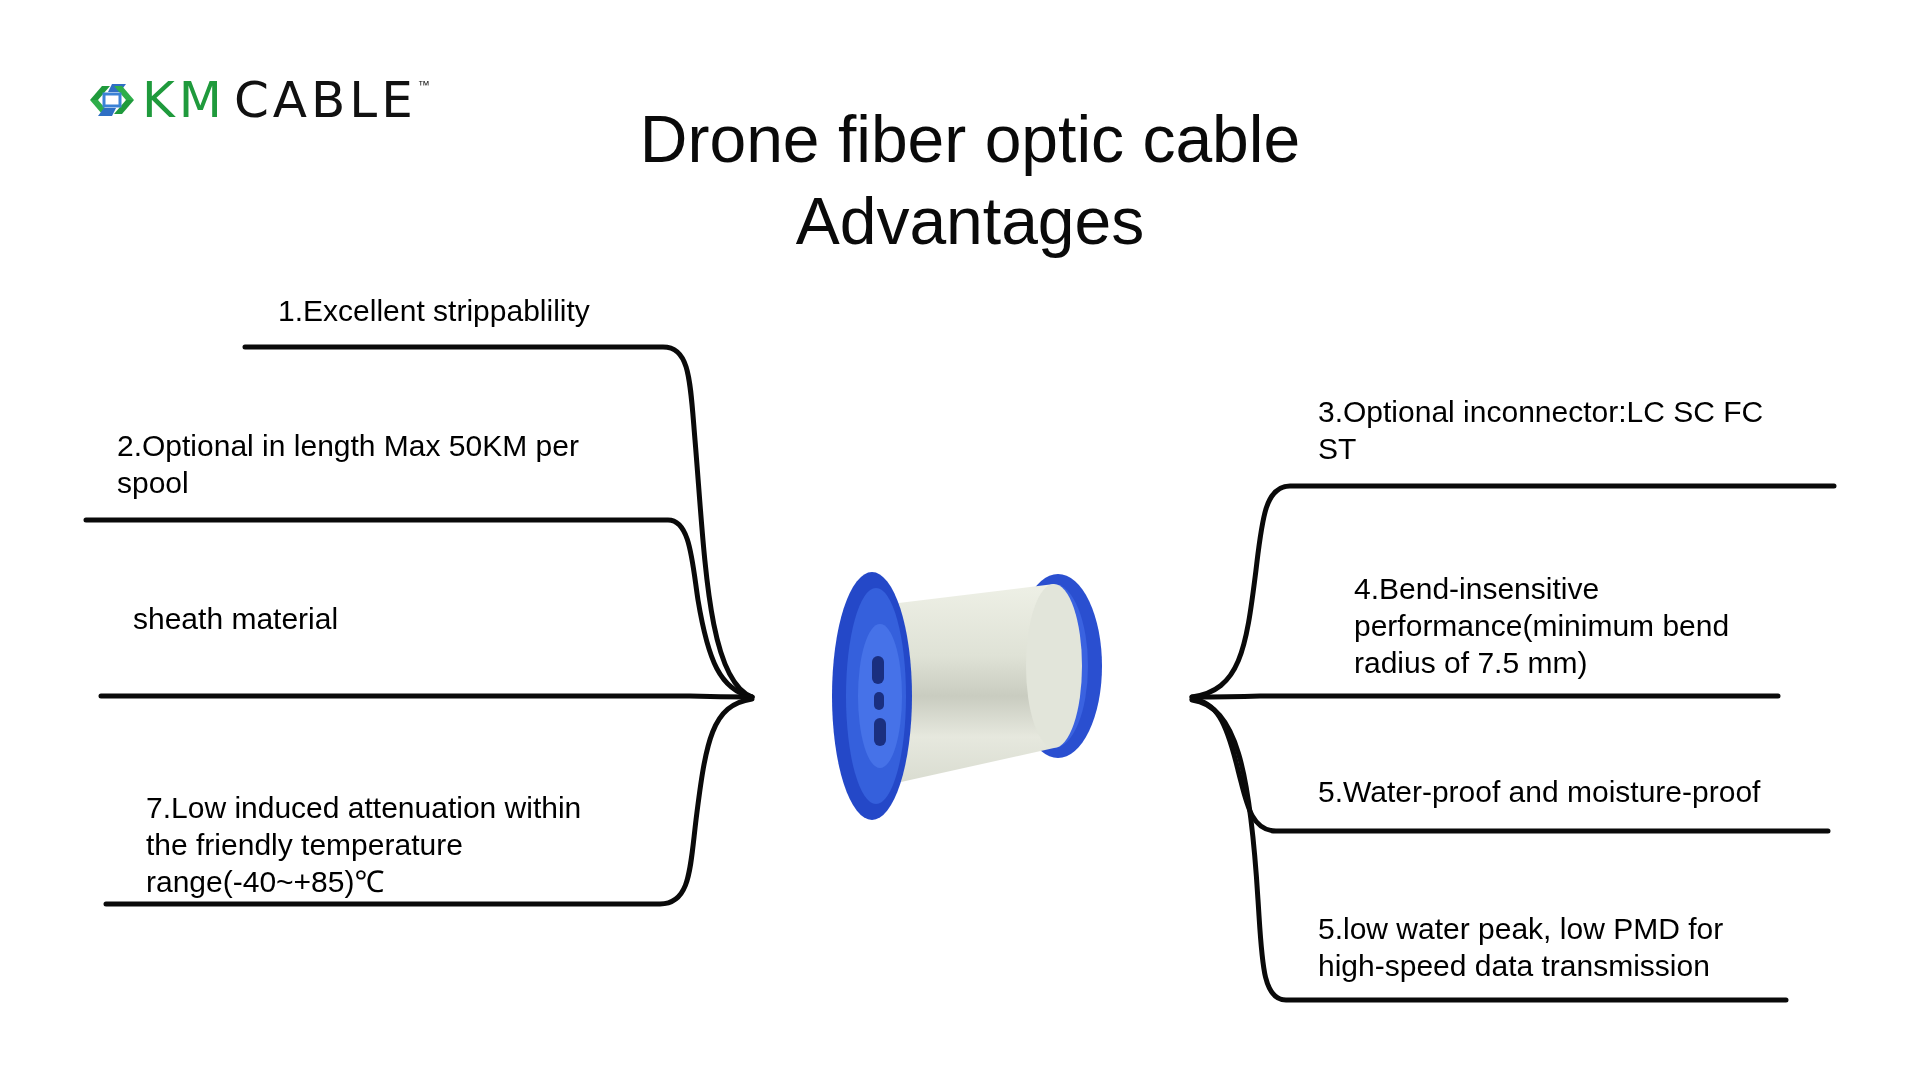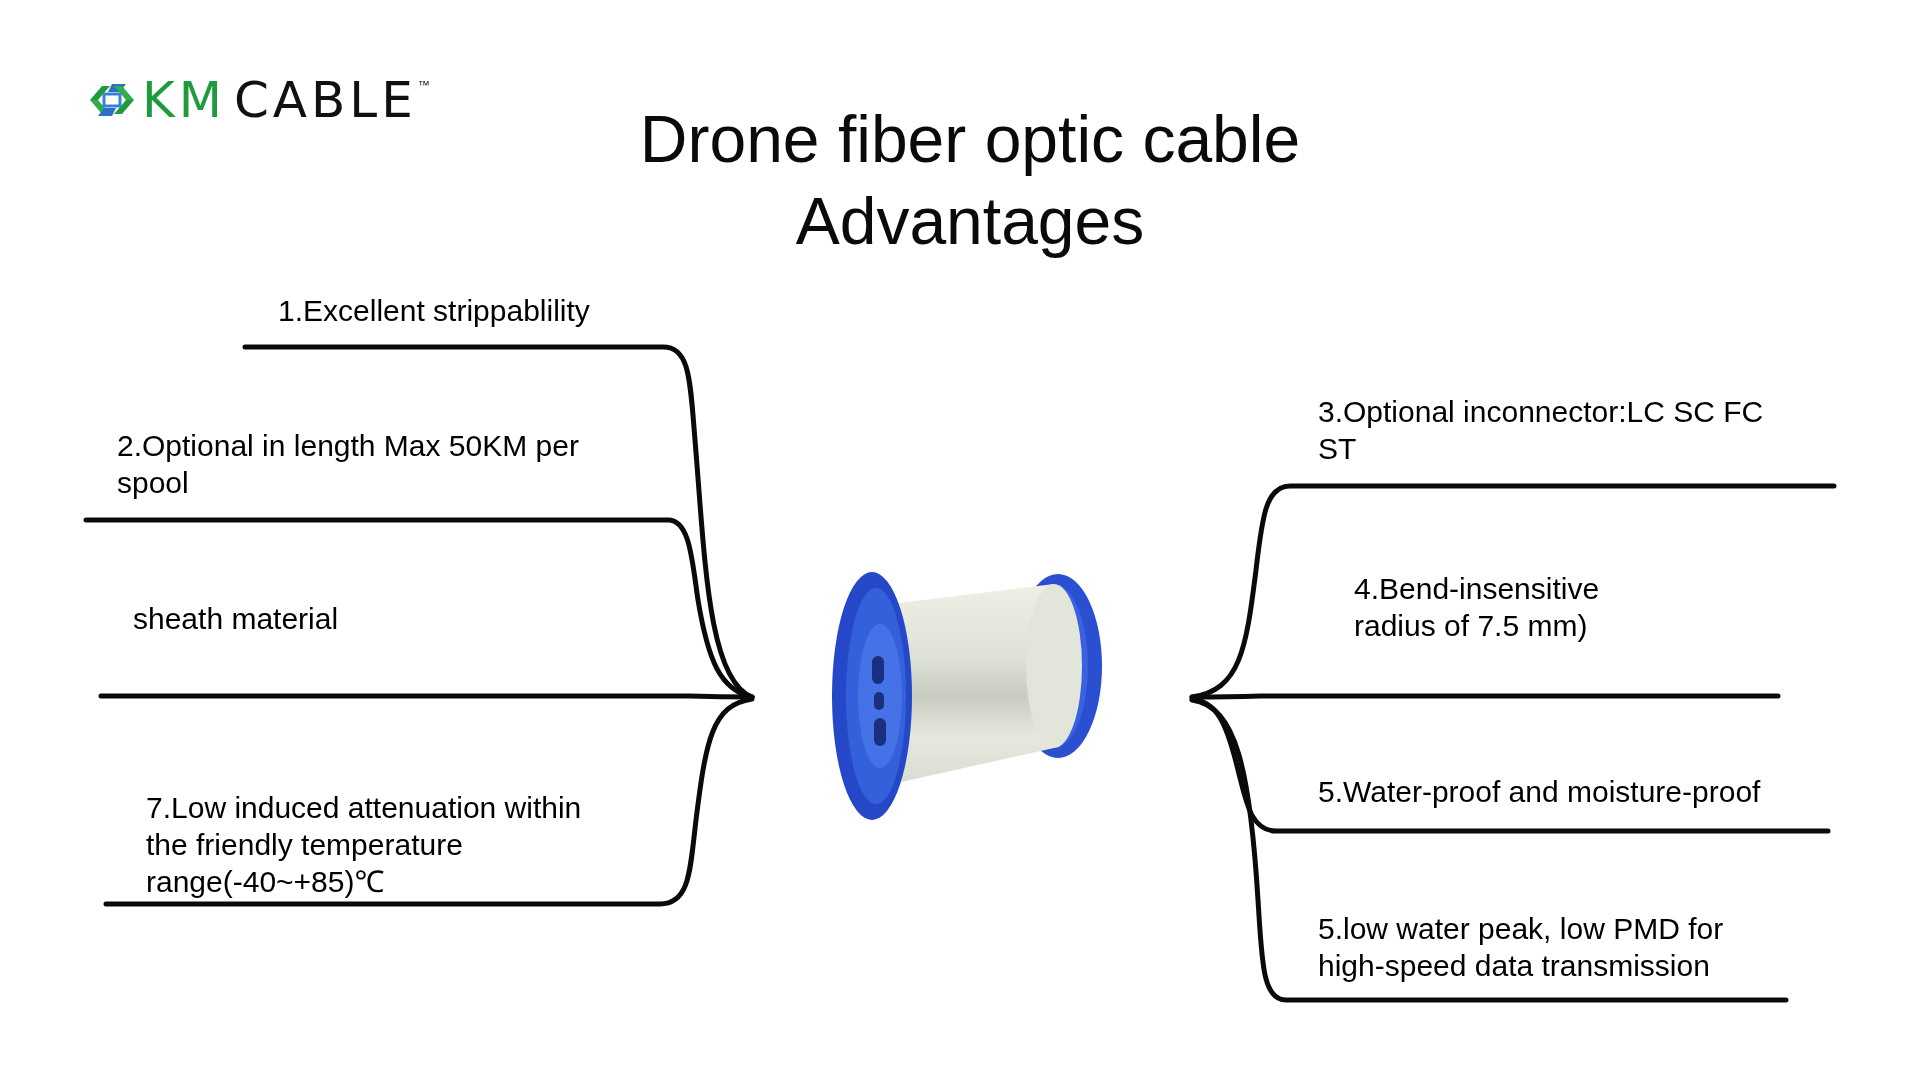--- a/index.html
+++ b/index.html
@@ -69,20 +69,21 @@
   <div>the friendly temperature</div>
   <div>range(-40~+85)℃</div>
 </div>
 
 <div class="item" style="left:1318px; top:393px;">
   <div>3.Optional inconnector:LC SC FC</div>
   <div>ST</div>
 </div>
 <div class="item" style="left:1318px; top:570px;margin-left:36px;">
   <div>4.Bend-insensitive</div>
+  <div>performance(minimum bend</div>
   <div>radius of 7.5 mm)</div>
 </div>
 <div class="item" style="left:1318px; top:773px;">
   <div>5.Water-proof and moisture-proof</div>
 </div>
 <div class="item" style="left:1318px; top:910px;">
   <div>5.low water peak, low PMD for</div>
   <div>high-speed data transmission</div>
 </div>
 

